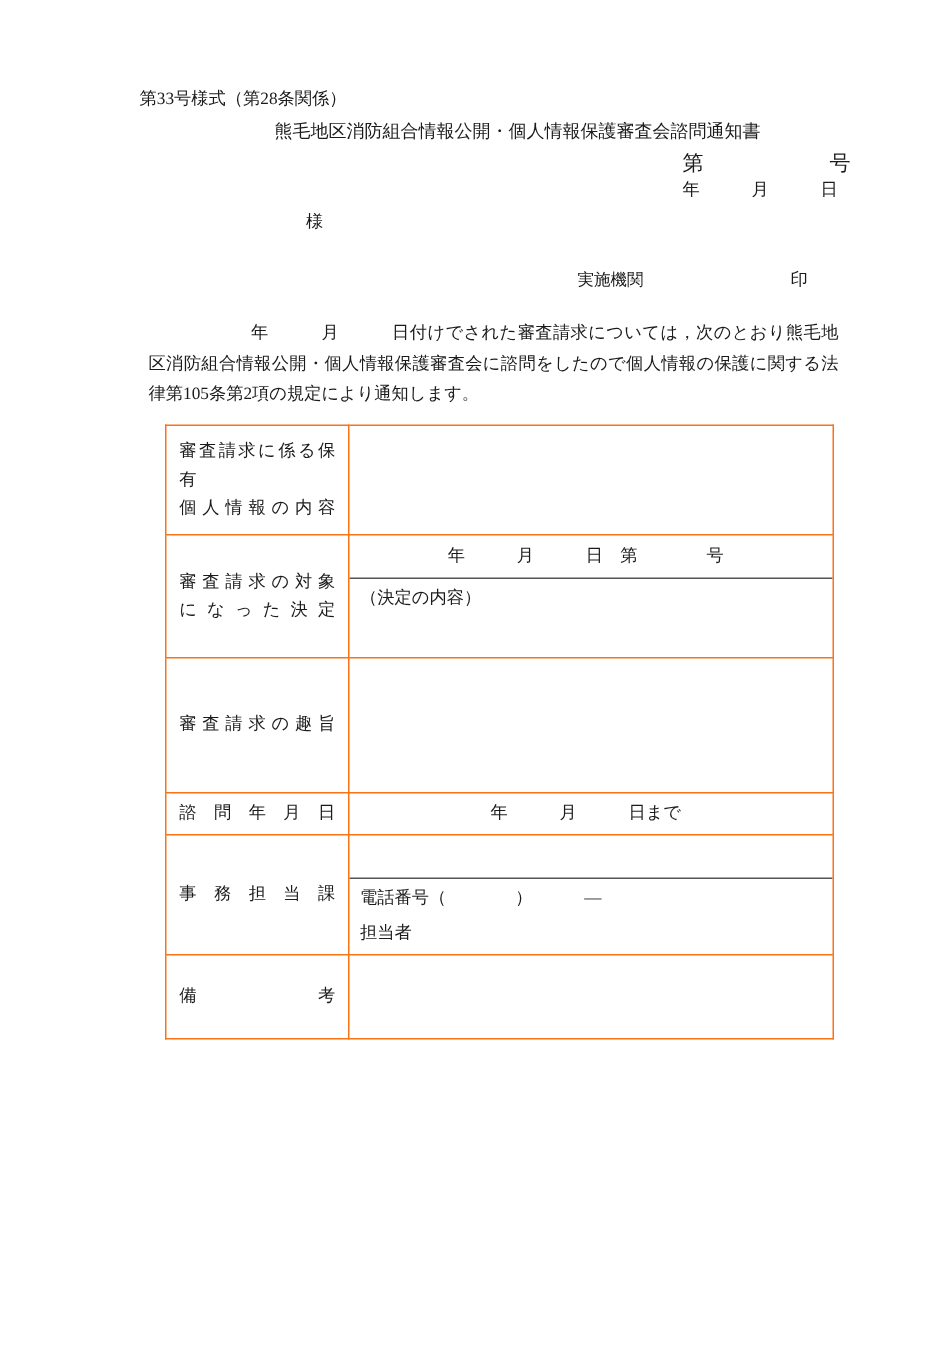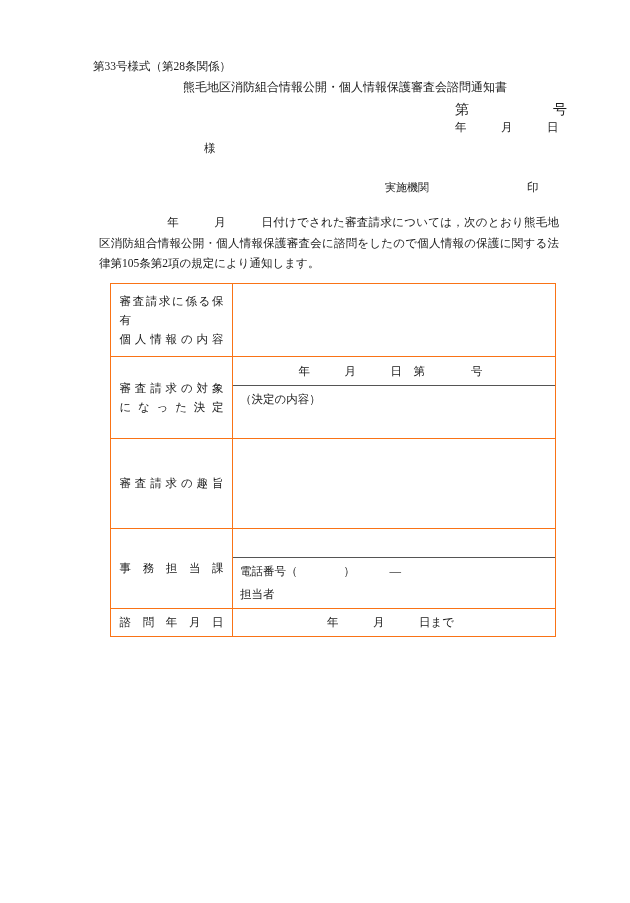--- a/index.html
+++ b/index.html
@@ -220,20 +220,29 @@
     <tr>
       <td class="lbl" style="height:89px">
         <span class="t spread">審査請求の趣旨</span>
       </td>
       <td class="val">
         <div class="val-inner"></div>
       </td>
     </tr>
 
     <tr>
+      <td class="lbl" style="height:25px">
+        <span class="t spread">諮問年月日</span>
+      </td>
+      <td class="val">
+        <div class="val-inner centered">年　　　月　　　日まで</div>
+      </td>
+    </tr>
+
+    <tr>
       <td class="lbl" style="height:76px">
         <span class="t spread">事務担当課</span>
       </td>
       <td class="val">
         <table class="sub">
           <tbody>
                 <tr>
             <td class="sub-top" style="height:28px">
               <div class="val-inner"></div>
             </td>
@@ -243,24 +252,23 @@
               <div class="val-inner">電話番号（　　　　）　　　―</div>
               <div class="val-inner" style="padding-top:0">担当者</div>
             </td>
           </tr>
         </tbody>
             </table>
       </td>
     </tr>
 
     <tr>
-      <td class="lbl" style="height:25px">
-        <span class="t spread">諮問年月日</span>
-      </td>
-      <td class="val">
-        <div class="val-inner centered">年　　　月　　　日まで</div>
-      </td>
-    </tr>
-
+      <td class="lbl" style="height:55px">
+        <span class="t spread">備　　　　　　考</span>
+      </td>
+      <td class="val">
+        <div class="val-inner"></div>
+      </td>
+    </tr>
   </tbody>
     </table>
 
 </div>
 
 </body></html>

